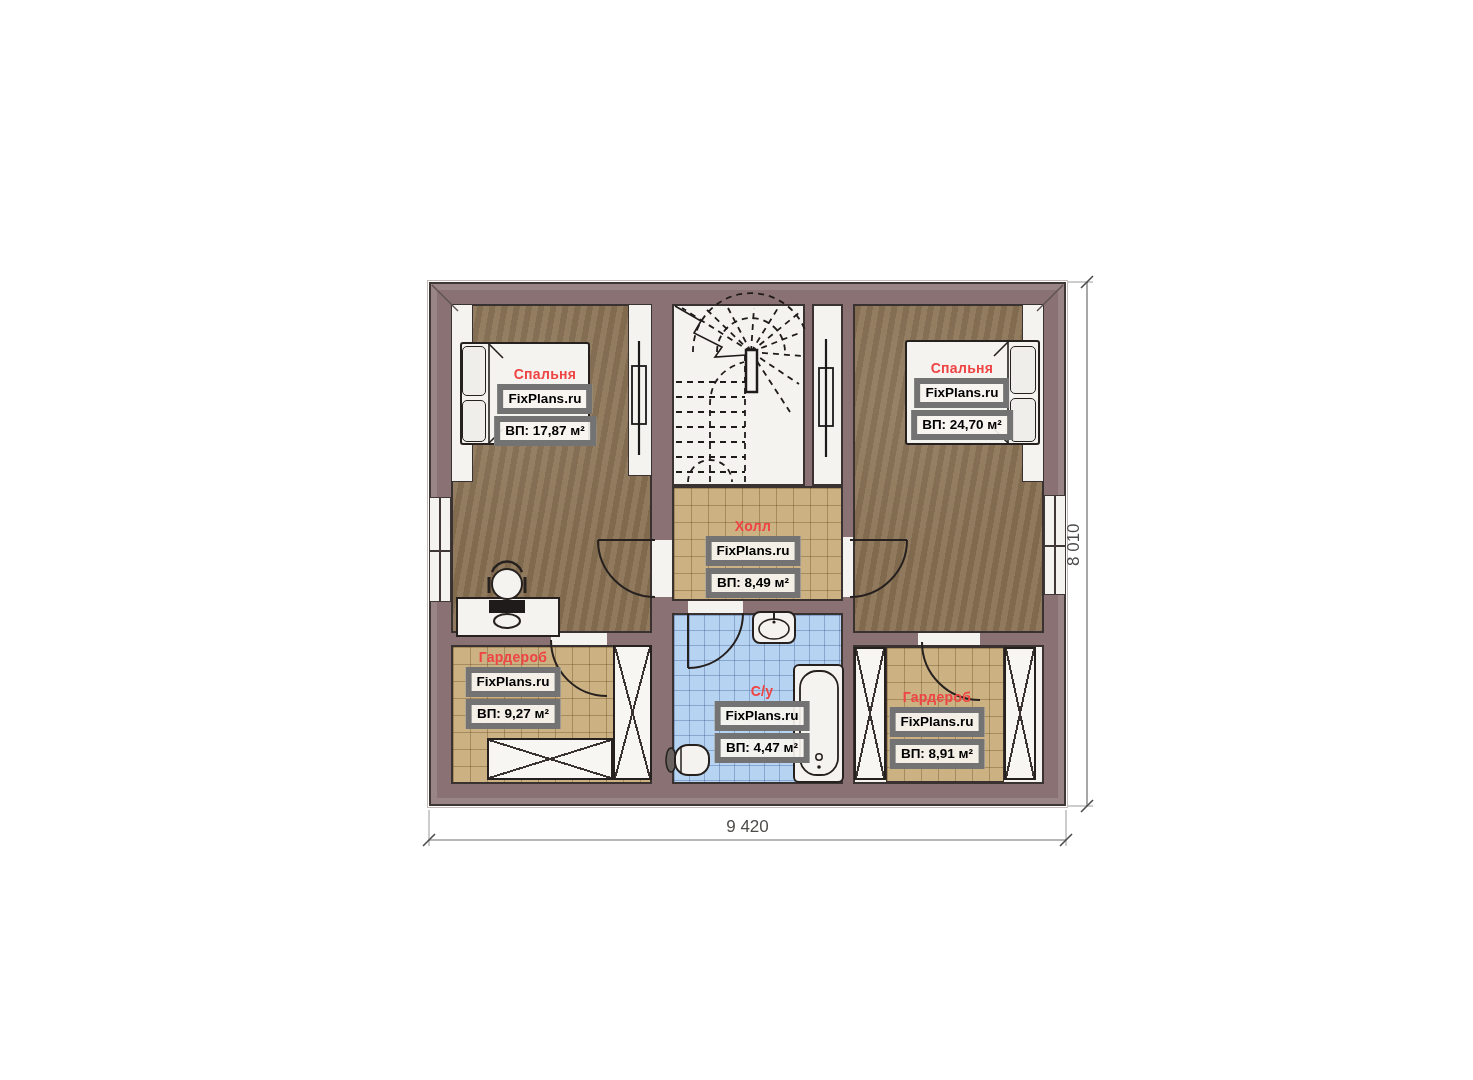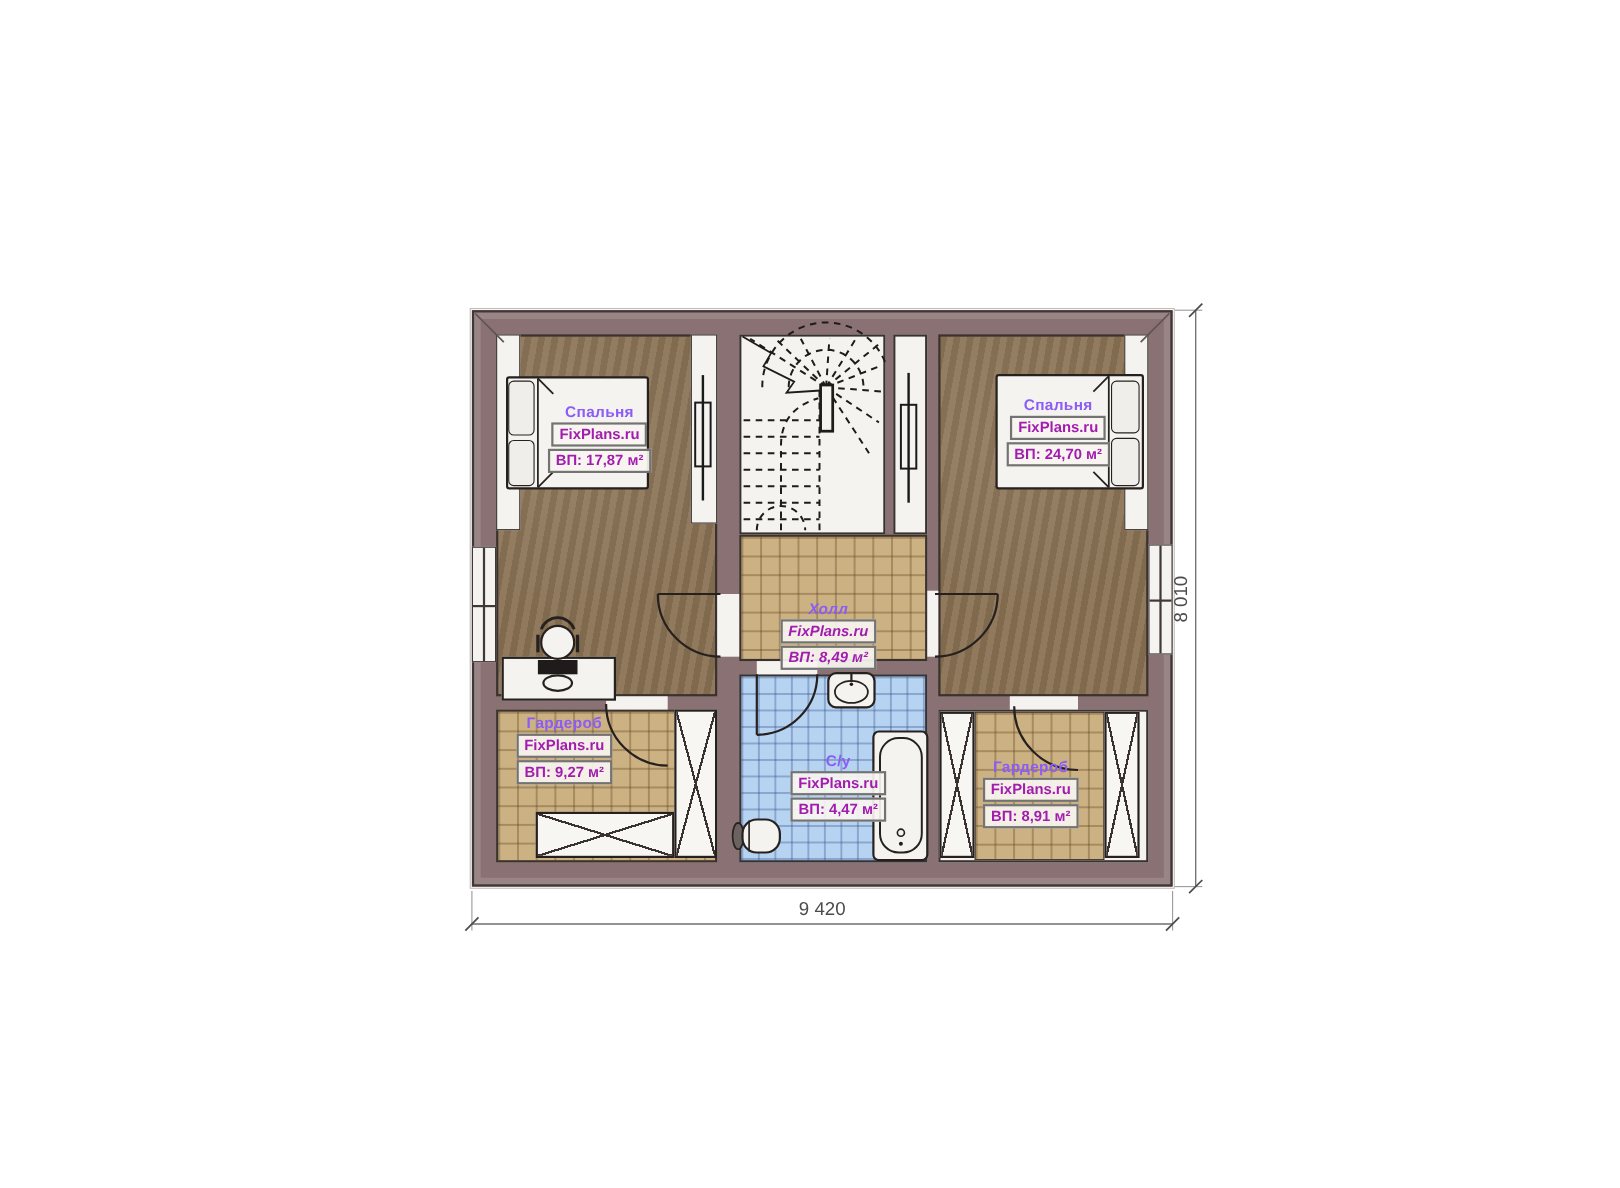--- a/index.html
+++ b/index.html
@@ -37,23 +37,23 @@
 
   
   .furn{background:#f4f3ef;border:2px solid #26211f;}
   .pillow{background:#efeeea;border:1.5px solid #26211f;border-radius:5px;}
   .xbox{background:#f7f6f2;border:2px solid #26211f;
         background-image:linear-gradient(to top right,transparent calc(50% - 1px),#3a3231 calc(50% - 1px),#3a3231 calc(50% + 1px),transparent calc(50% + 1px)),
                          linear-gradient(to bottom right,transparent calc(50% - 1px),#3a3231 calc(50% - 1px),#3a3231 calc(50% + 1px),transparent calc(50% + 1px));}
 
   
   .room-label{display:flex;flex-direction:column;align-items:center;gap:2px;transform:translateX(-50%);z-index:30;}
-  .rl-title{font-size:14px;font-weight:bold;color:#8b5cf6;letter-spacing:.3px;white-space:nowrap;text-align:center;}
-  .rl-box{border:2px solid #737373;background:rgba(247,245,240,0.92);font-size:13.5px;font-weight:bold;
-          padding:0 5px;line-height:18px;color:#a21caf;white-space:nowrap;}
+  .rl-title{font-size:14px;font-weight:bold;color:#ef4444;letter-spacing:.3px;white-space:nowrap;text-align:center;}
+  .rl-box{border:6px solid #737373;background:rgba(247,245,240,0.92);font-size:13.5px;font-weight:bold;
+          padding:0 5px;line-height:18px;color:#000000;white-space:nowrap;}
 
   
   .dim-text{font-size:17px;color:#4e4c4b;}
   .dim-text-v{writing-mode:vertical-rl;transform:rotate(180deg);}
 
   svg.overlay{position:absolute;left:0;top:0;pointer-events:none;z-index:20;}
 </style>
 </head>
 <body>
 
@@ -221,21 +221,21 @@
   <div class="abs room-label" style="left:545px;top:366px;">
     <div class="rl-title">Спальня</div>
     <div class="rl-box">FixPlans.ru</div>
     <div class="rl-box">ВП: 17,87 м²</div>
   </div>
   <div class="abs room-label" style="left:962px;top:360px;">
     <div class="rl-title">Спальня</div>
     <div class="rl-box">FixPlans.ru</div>
     <div class="rl-box">ВП: 24,70 м²</div>
   </div>
-  <div class="abs room-label" style="left:753px;top:545px;font-style:italic;">
+  <div class="abs room-label" style="left:753px;top:518px;">
     <div class="rl-title">Холл</div>
     <div class="rl-box">FixPlans.ru</div>
     <div class="rl-box">ВП: 8,49 м²</div>
   </div>
   <div class="abs room-label" style="left:762px;top:683px;">
     <div class="rl-title">С/у</div>
     <div class="rl-box">FixPlans.ru</div>
     <div class="rl-box">ВП: 4,47 м²</div>
   </div>
   <div class="abs room-label" style="left:513px;top:649px;">

